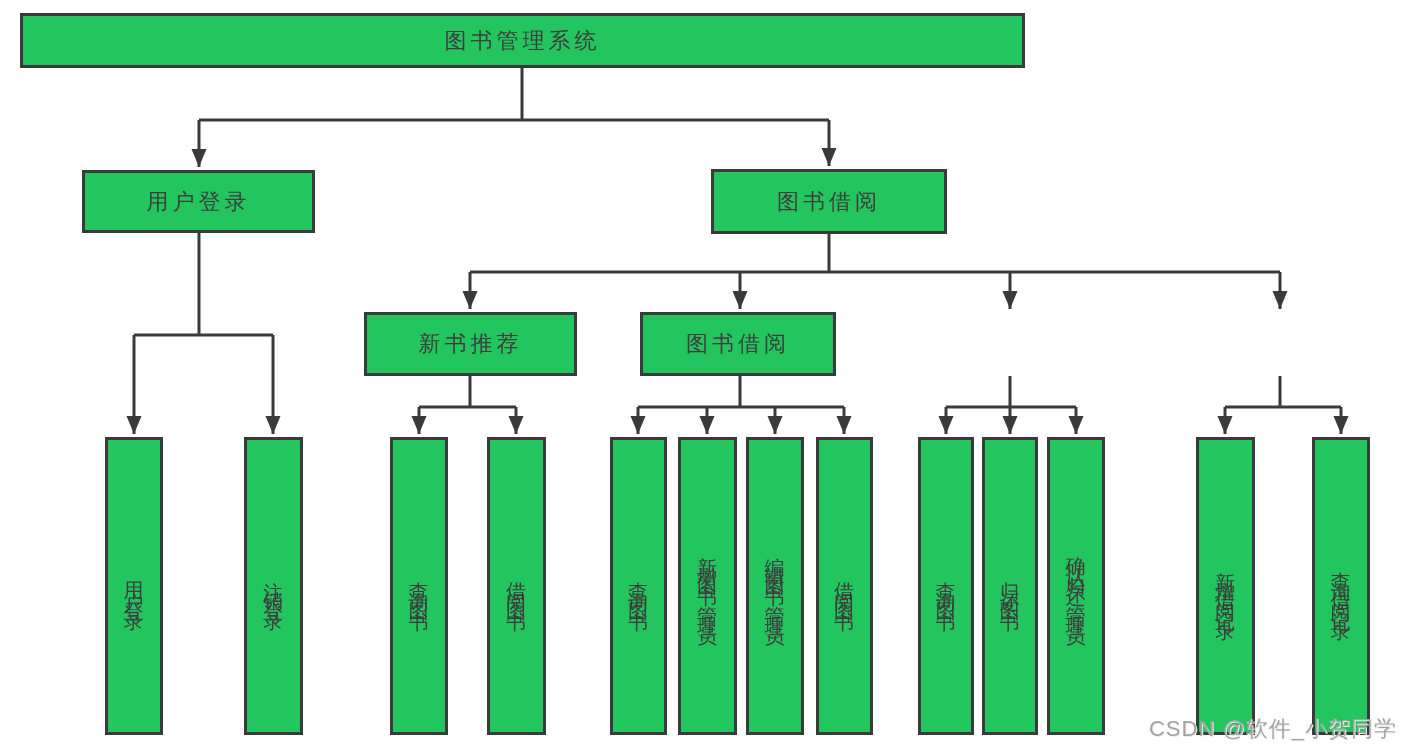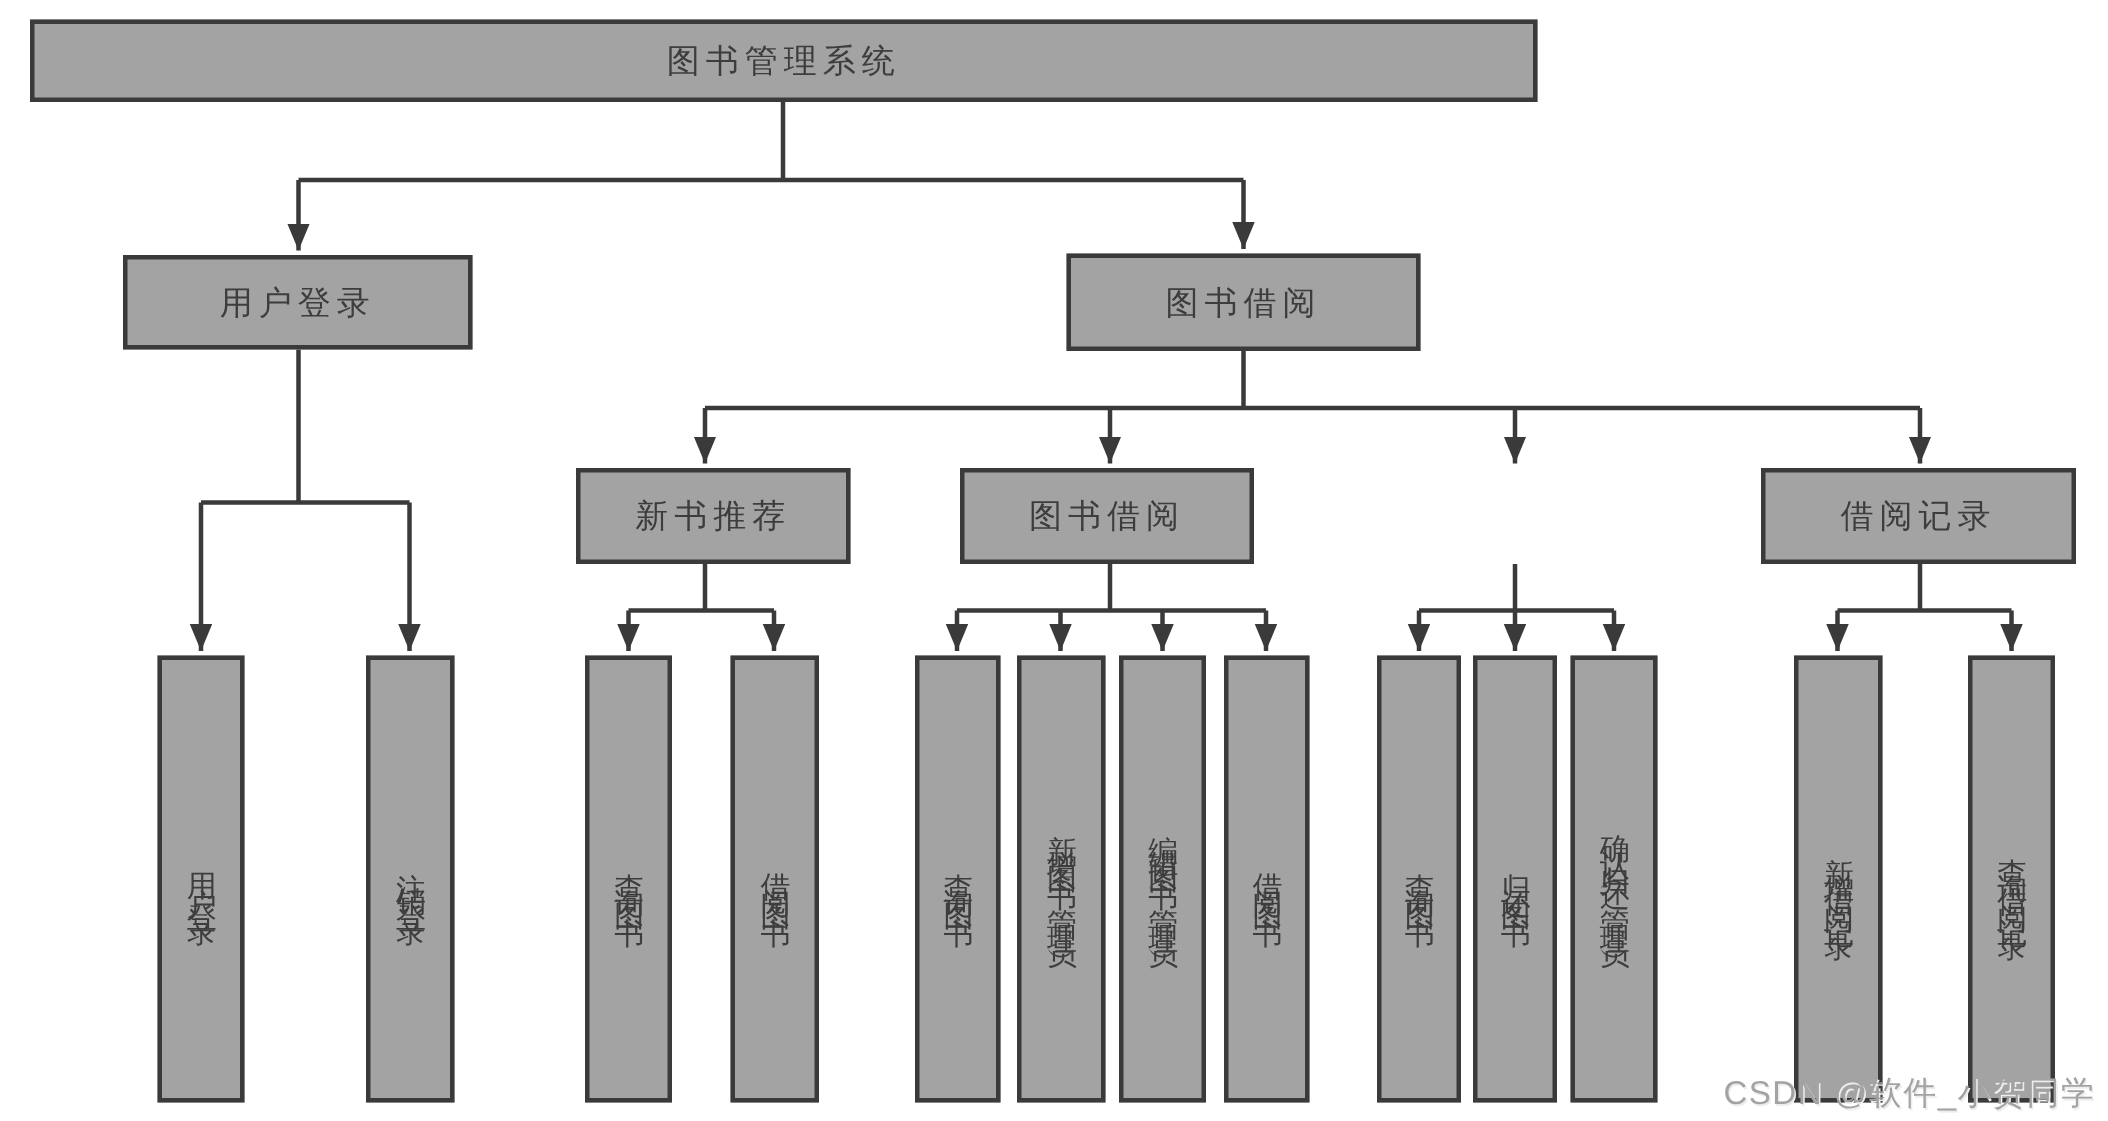--- a/index.html
+++ b/index.html
@@ -7,21 +7,21 @@
     --watermark:#a3a3a3; --background:#ffffff;
   }
   html,body{margin:0;padding:0;}
   body{background:var(--background);font-family:"Liberation Sans","DejaVu Sans",sans-serif;}
   .canvas{
     position:relative;width:1405px;height:747px;background:var(--background);overflow:hidden;
   }
   .connectors{position:absolute;left:0;top:0;width:1405px;height:747px;pointer-events:none;}
   .ln{fill:none;stroke:var(--line);stroke-width:3;}
   .node{
-    position:absolute;background:#a3a3a3;border:3px solid var(--box_border);
+    position:absolute;background:#22c55e;border:3px solid var(--box_border);
     box-sizing:border-box;display:flex;align-items:center;justify-content:center;
     color:var(--text);
   }
   .node.h .lbl{font-size:22px;letter-spacing:4px;white-space:nowrap;line-height:1;}
   .node.v .lbl{
     writing-mode:vertical-rl;text-orientation:mixed;
     font-size:20px;letter-spacing:10px;line-height:1;
   }
   .watermark{
     position:absolute;top:714px;right:8px;
@@ -86,28 +86,25 @@
     <span class="lbl">图书管理系统</span>
   </div>
 
   <div class="node h" style="left:82px;top:170px;width:233px;height:63px">
     <span class="lbl">用户登录</span>
   </div>
   <div class="node h" style="left:711px;top:169px;width:236px;height:65px">
     <span class="lbl">图书借阅</span>
   </div>
 
-  <div class="node h" style="left:384px;top:312px;width:183px;height:64px">
+  <div class="node h" style="left:364px;top:312px;width:213px;height:64px">
     <span class="lbl">新书推荐</span>
   </div>
   <div class="node h" style="left:640px;top:312px;width:196px;height:64px">
     <span class="lbl">图书借阅</span>
-  </div>
-  <div class="node h" style="left:1174px;top:312px;width:210px;height:64px">
-    <span class="lbl">借阅记录</span>
   </div>
 
   <div class="node v" style="left:105px;top:437px;width:58px;height:298px">
     <span class="lbl">用户登录</span>
   </div>
   <div class="node v" style="left:244px;top:437px;width:59px;height:298px">
     <span class="lbl">注销登录</span>
   </div>
 
   <div class="node v" style="left:390px;top:437px;width:58px;height:298px">

